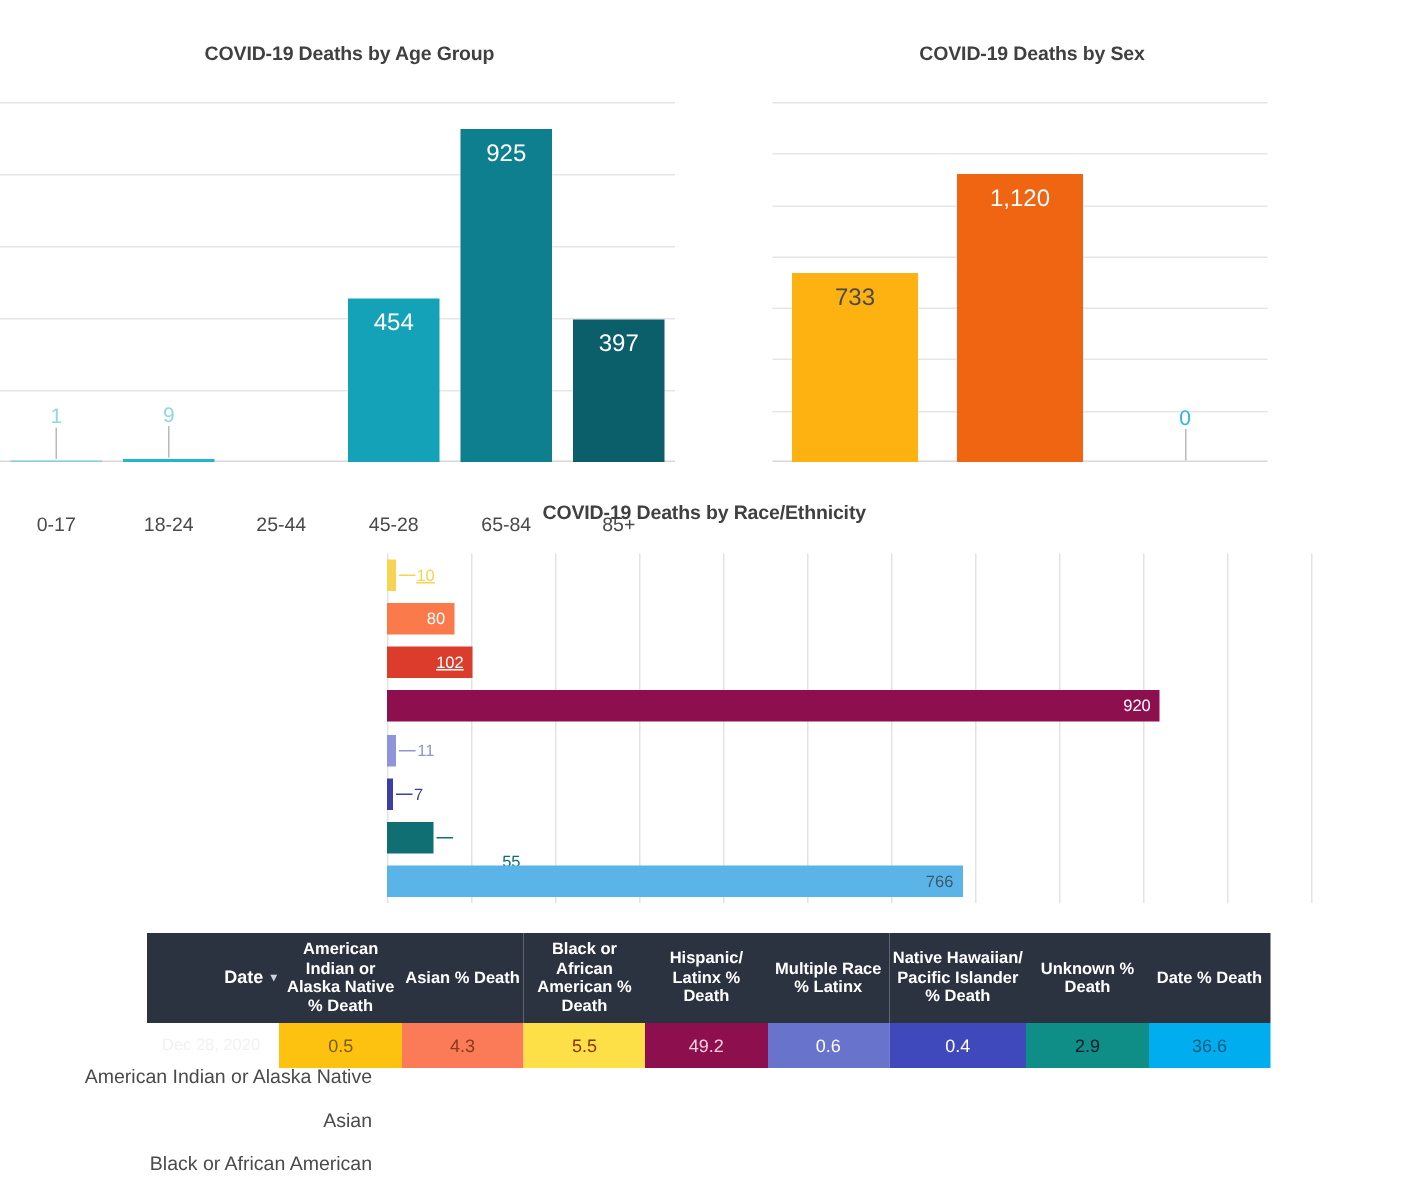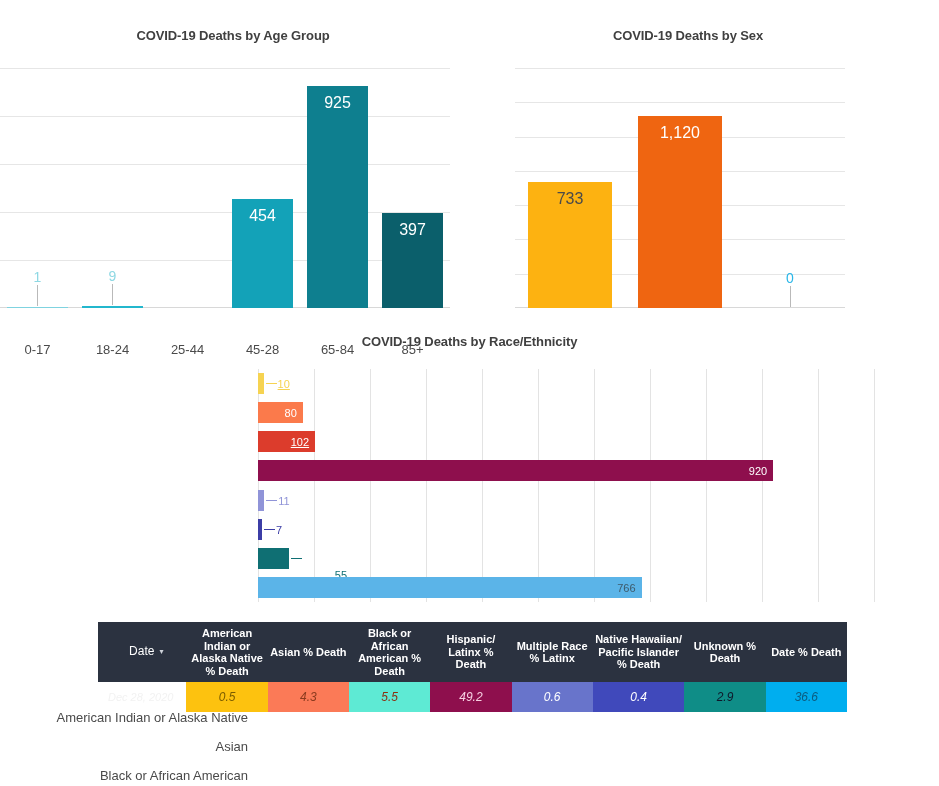--- a/index.html
+++ b/index.html
@@ -114,39 +114,38 @@
     background: #2b3240;
     color: #ffffff;
     font-size: 11px;
     font-weight: bold;
     line-height: 12.5px;
     text-align: center;
     vertical-align: middle;
     padding: 5px 2px;
   }
   .tbl thead th.date-h {
-    text-align: center;
+    text-align: right;
     padding-left: 10px;
     font-size: 12px;
-    font-weight: normal;
+    font-weight: bold;
   }
   .sort-arrow {
     display: inline-block;
     margin-left: 5px;
     font-size: 8px;
     vertical-align: middle;
     color: #cfd3da;
   }
   .tbl tbody td {
     height: 30px;
     text-align: center;
     vertical-align: middle;
     font-size: 12px;
     padding: 0;
-    font-style: italic;
   }
   .tbl tbody td.date-c {
     text-align: left;
     padding-left: 10px;
     background: #ffffff;
     color: #f2f2f2;
     font-size: 11px;
     line-height: 12px;
   }
 </style>
@@ -300,21 +299,21 @@
       <th>Native Hawaiian/ Pacific Islander % Death</th>
       <th>Unknown % Death</th>
       <th>Date % Death</th>
     </tr>
   </thead>
   <tbody id="table-body">
       <tr>
         <td class="date-c">Dec 28, 2020</td>
         <td style="background: rgb(253, 194, 15); color: rgb(122, 92, 0);">0.5</td>
         <td style="background: rgb(251, 122, 87); color: rgb(138, 58, 30);">4.3</td>
-        <td style="background: #5eead4; color: rgb(138, 47, 16); margin-left: 14px;">5.5</td>
+        <td style="background: #fde047; color: rgb(138, 47, 16); margin-left: 14px;">5.5</td>
         <td style="background: rgb(142, 15, 77); color: rgb(247, 208, 226);">49.2</td>
         <td style="background: rgb(104, 116, 203); color: rgb(255, 255, 255);">0.6</td>
         <td style="background: rgb(64, 73, 187); color: rgb(255, 255, 255);">0.4</td>
         <td style="background: rgb(15, 141, 135); color: #0f172a;">2.9</td>
         <td style="background: rgb(0, 174, 239); color: rgb(12, 92, 128);">36.6</td>
       </tr>
     </tbody>
 </table>
 
 </body></html>

